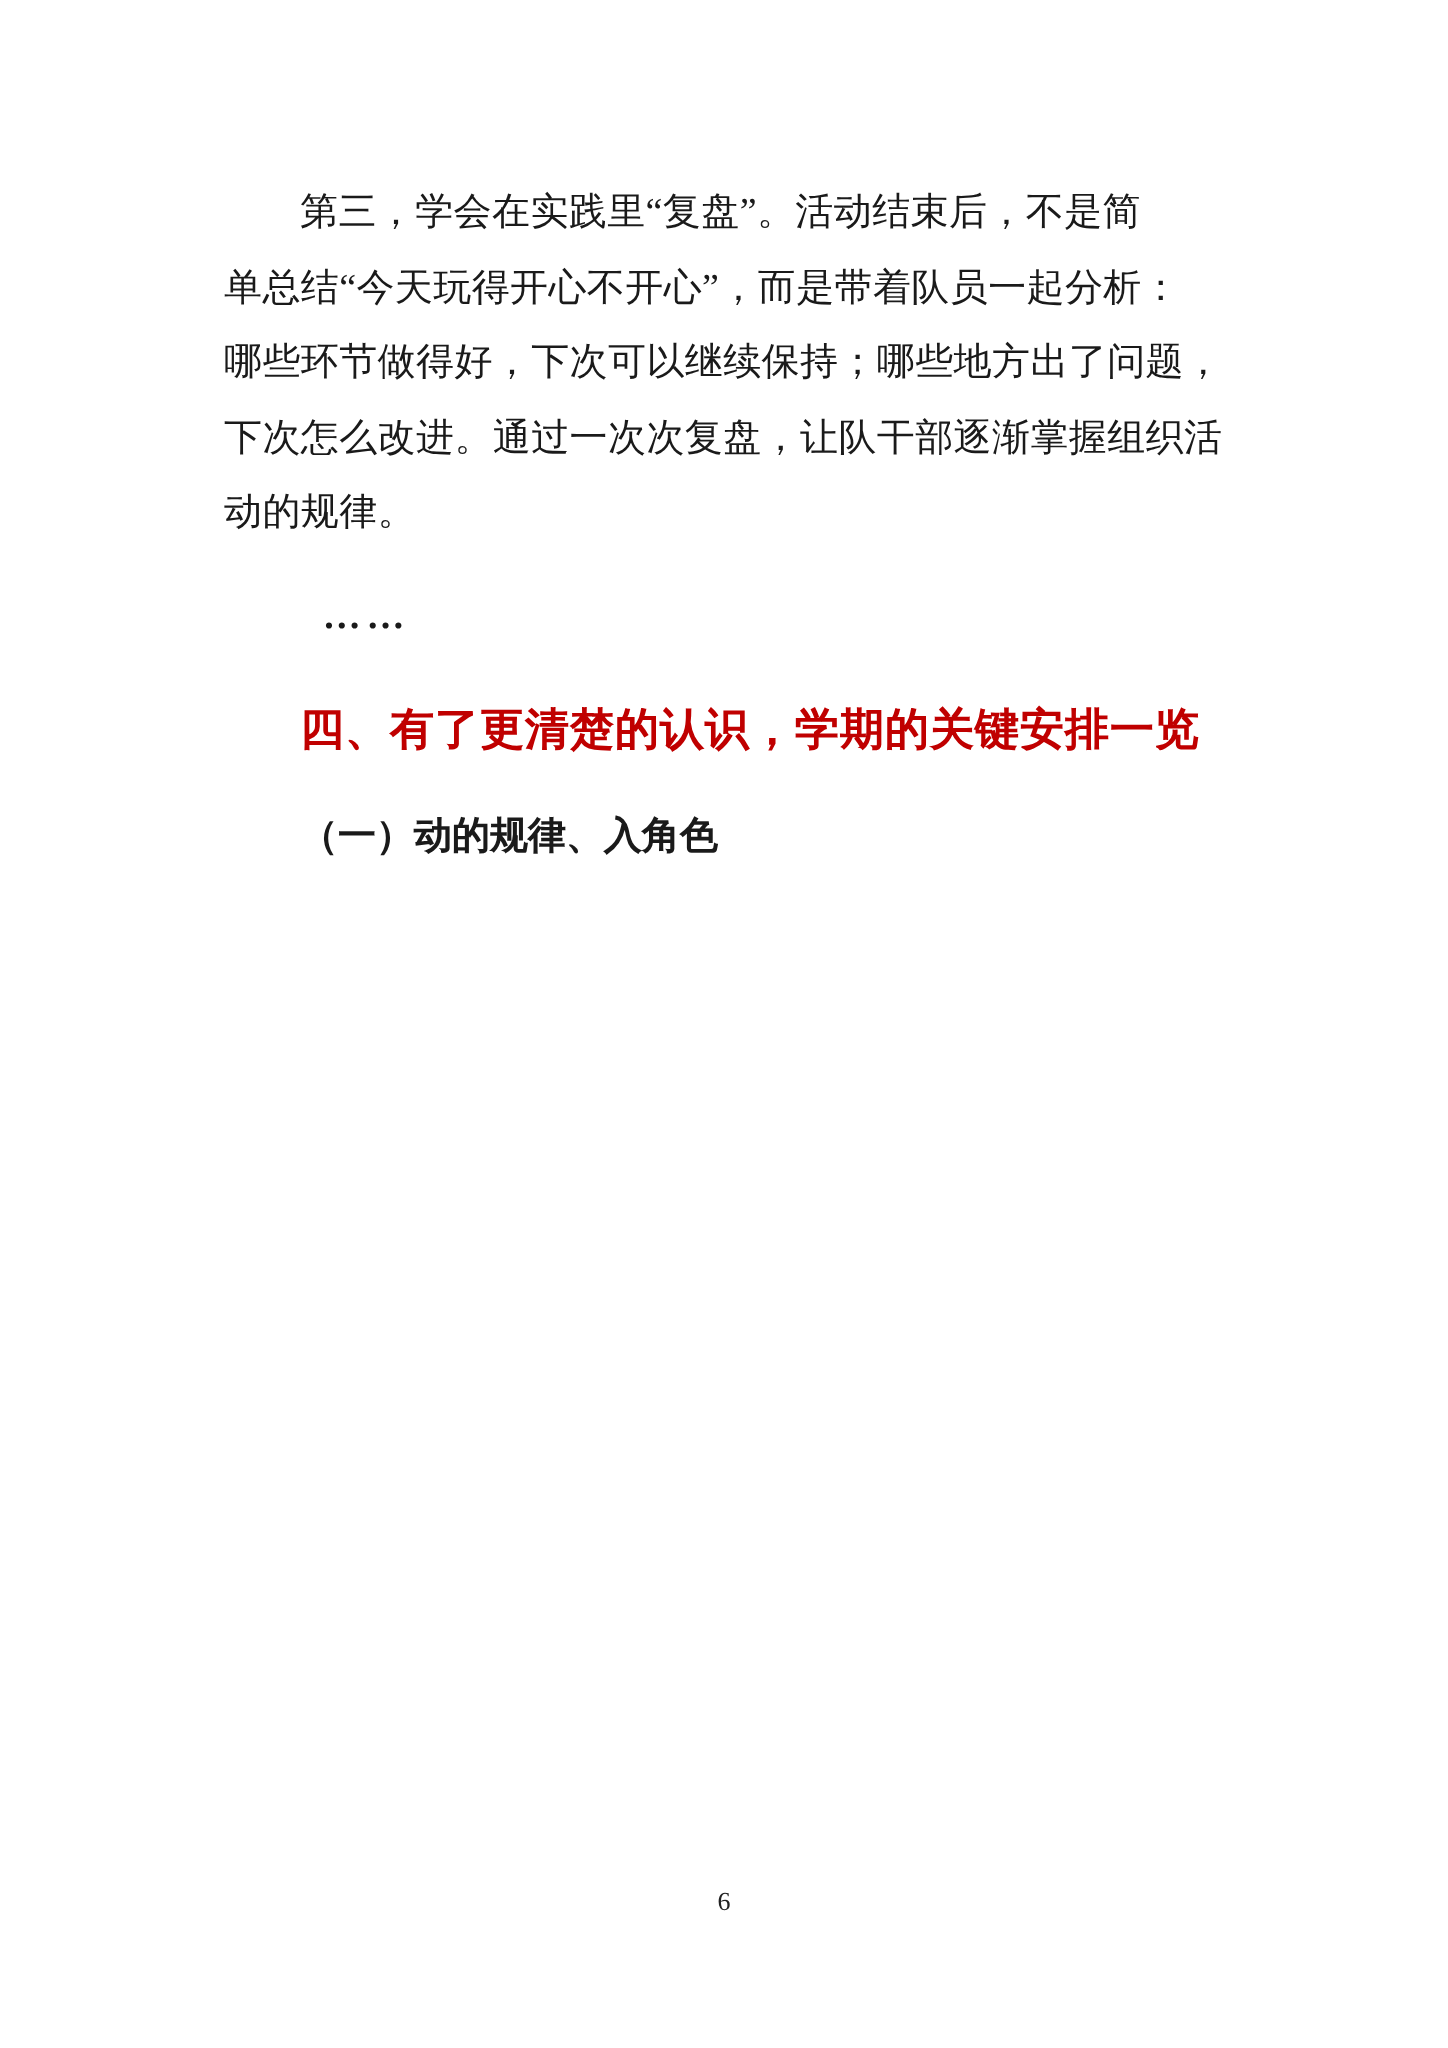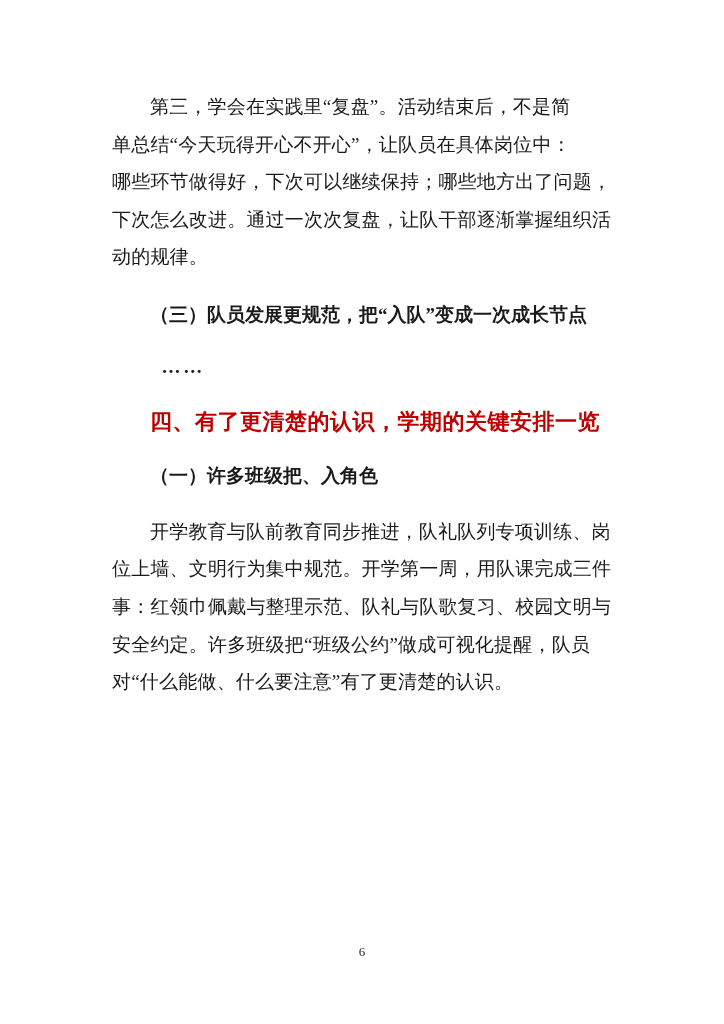--- a/index.html
+++ b/index.html
@@ -84,38 +84,32 @@
     color:#222222;
   }
 </style>
 </head>
 <body>
 
 <div class="page">
   <main class="content">
 
     <p class="body-text">第三，学会在实践里“复盘”。活动结束后，不是简
-单总结“今天玩得开心不开心”，让队员在具体岗位中：
+单总结“今天玩得开心不开心”，而是带着队员一起分析：
 哪些环节做得好，下次可以继续保持；哪些地方出了问题，
 下次怎么改进。通过一次次复盘，让队干部逐渐掌握组织活
 动的规律。</p>
 
-    <h3 class="sub-heading">（三）队员发展更规范，把“入队”变成一次成长节点</h3>
 
     <p class="ellipsis-line">……</p>
 
     <h2 class="section-heading">四、有了更清楚的认识，学期的关键安排一览</h2>
 
-    <h3 class="sub-heading september">（一）许多班级把、入角色</h3>
+    <h3 class="sub-heading september">（一）动的规律、入角色</h3>
 
-    <p class="body-text september">开学教育与队前教育同步推进，队礼队列专项训练、岗
-位上墙、文明行为集中规范。开学第一周，用队课完成三件
-事：红领巾佩戴与整理示范、队礼与队歌复习、校园文明与
-安全约定。许多班级把“班级公约”做成可视化提醒，队员
-对“什么能做、什么要注意”有了更清楚的认识。</p>
 
 
   </main>
 
   <footer class="footer">
     <span class="page-number">6</span>
   </footer>
 </div>
 
 </body></html>

